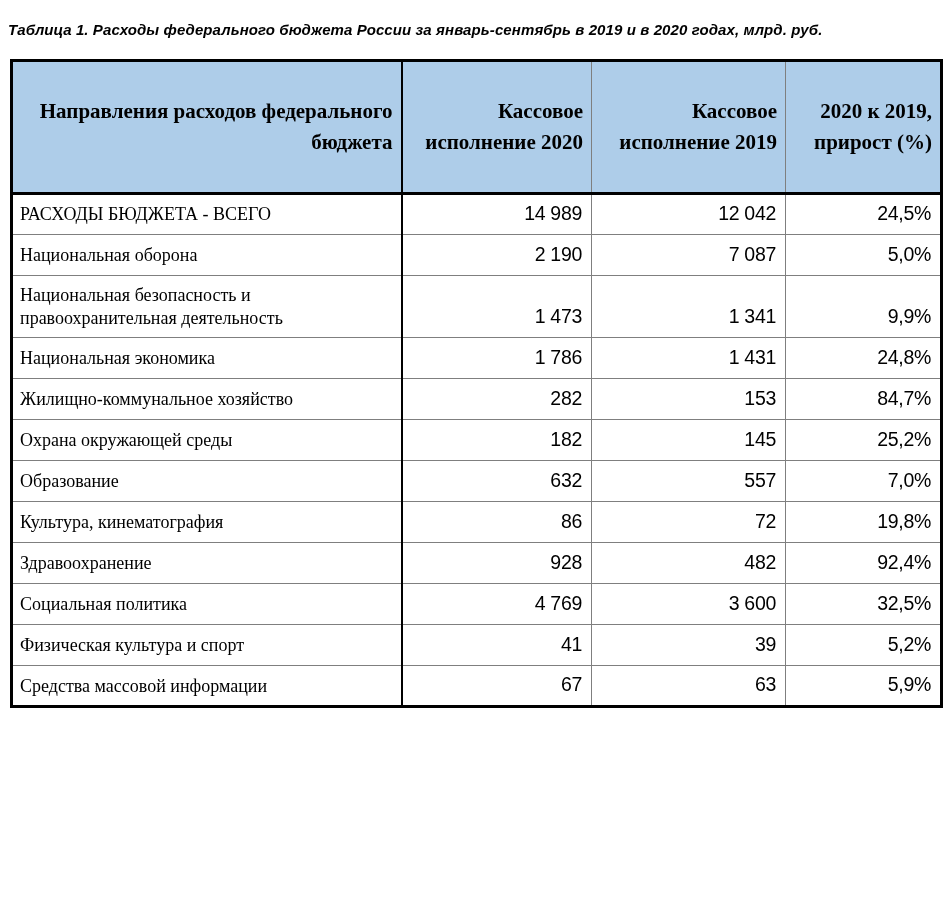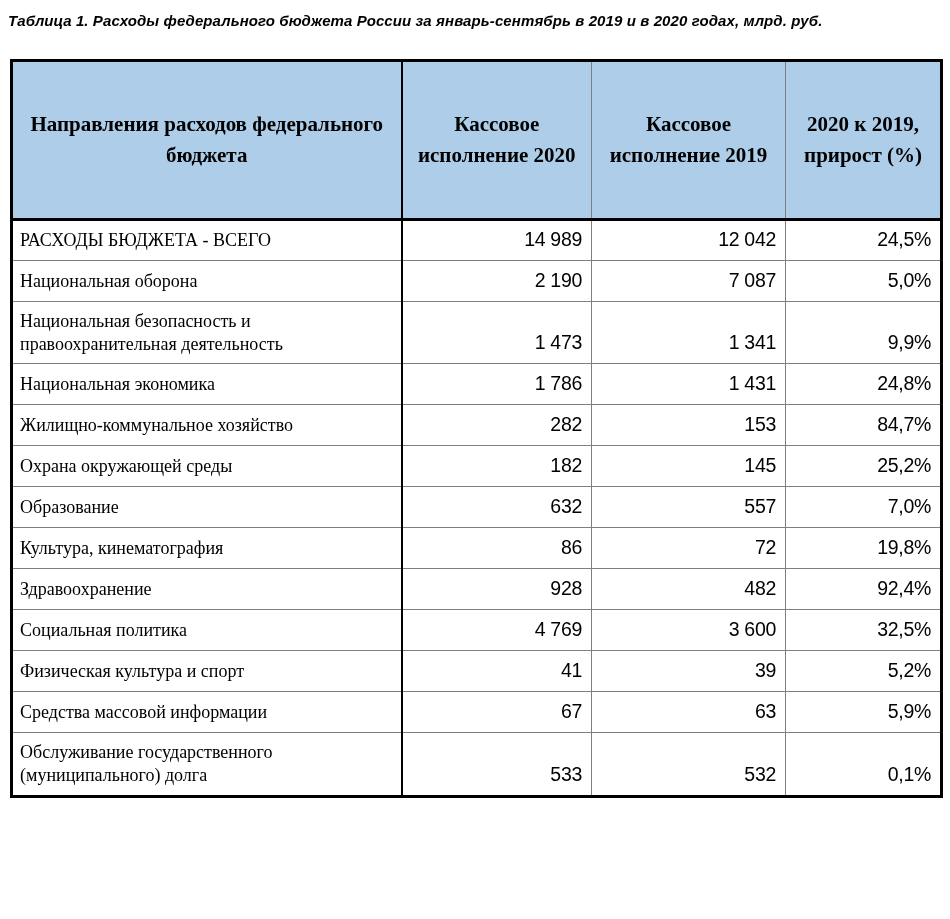--- a/index.html
+++ b/index.html
@@ -11,21 +11,21 @@
     height: 919px;
     background: #ffffff;
     position: relative;
     overflow: hidden;
     font-family: "Liberation Serif", serif;
     color: var(--text-color, #000);
   }
   .doc-title {
     position: absolute;
     left: 8px;
-    top: 12px;
+    top: 21px;
     width: 920px;
     font-family: "Liberation Sans", sans-serif;
     font-weight: bold;
     font-style: italic;
     font-size: 15px;
     color: var(--text-color, #000);
     letter-spacing: 0.1px;
   }
   table.budget {
     position: absolute;
@@ -40,24 +40,24 @@
   col.c2 { width: 190px; }
   col.c3 { width: 194px; }
   col.c4 { width: 156px; }
 
   thead th {
     background: var(--header-bg, #aecde9);
     font-family: "Liberation Serif", serif;
     font-weight: bold;
     font-size: 21px;
     line-height: 1.48;
-    text-align: center;
+    text-align: right;
     vertical-align: middle;
     height: 122px;
-    padding: 17px 8px;
+    padding: 4px 8px;
     color: var(--text-color, #000);
   }
   thead tr { border-bottom: 3px solid var(--border-color, #000); }
 
   tbody tr {
     height: 41px;
     border-top: 1px solid var(--grid-color, #7f7f7f);
   }
   tbody tr:first-child { border-top: none; }
 
@@ -182,21 +182,15 @@
     <td class="num">5,2%</td>
   </tr>
 
   <tr>
     <td class="name">Средства массовой информации</td>
     <td class="num">67</td>
     <td class="num">63</td>
     <td class="num">5,9%</td>
   </tr>
 
-  <tr>
-    <td class="name">Обслуживание государственного (муниципального) долга</td>
-    <td class="num">533</td>
-    <td class="num">532</td>
-    <td class="num">0,1%</td>
-  </tr>
 
 </tbody>
 </table>
 
 </body></html>

